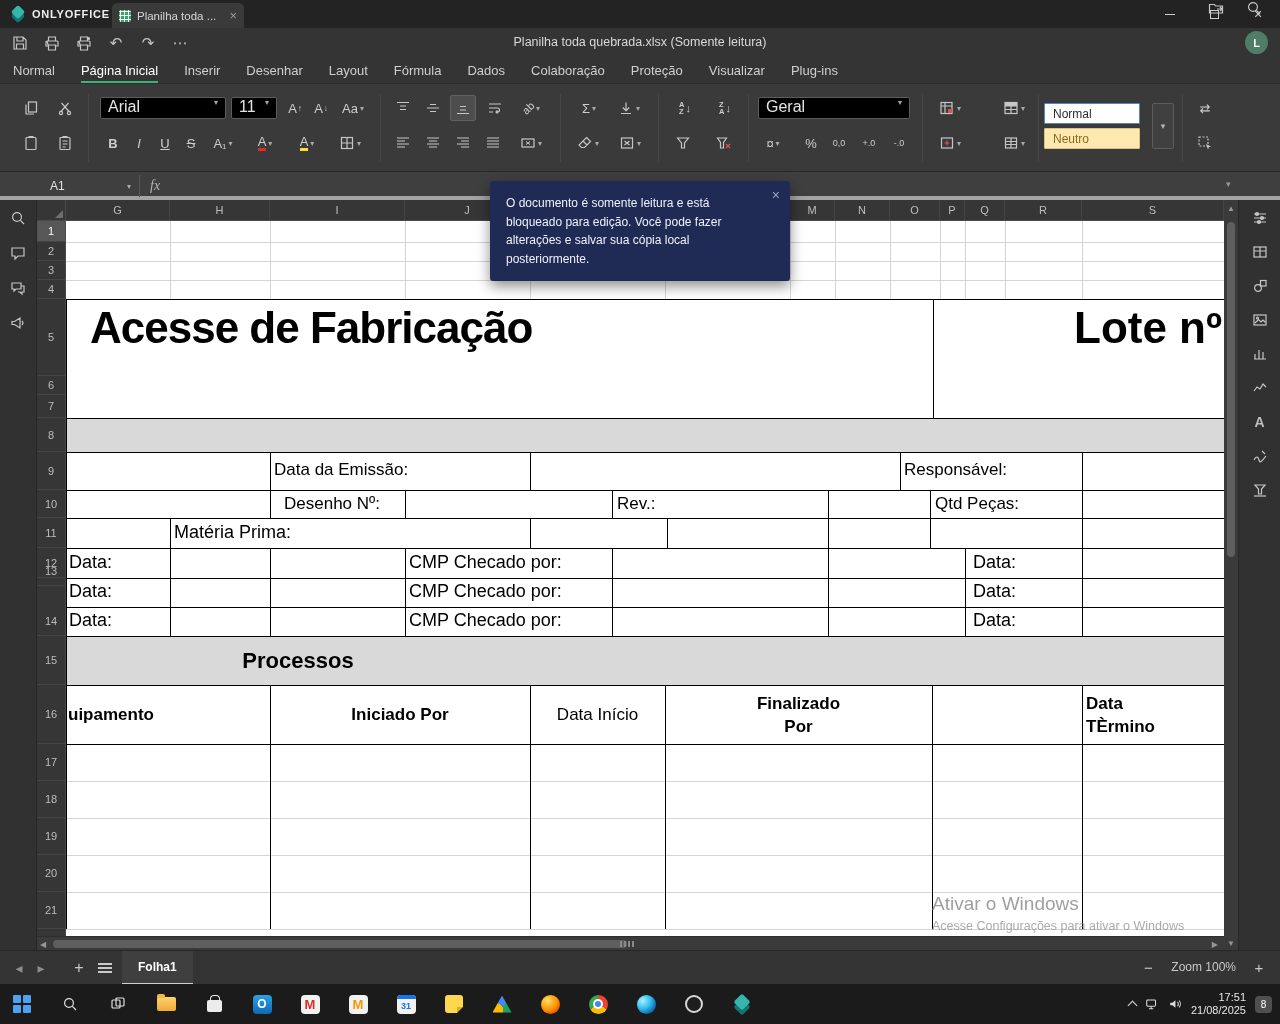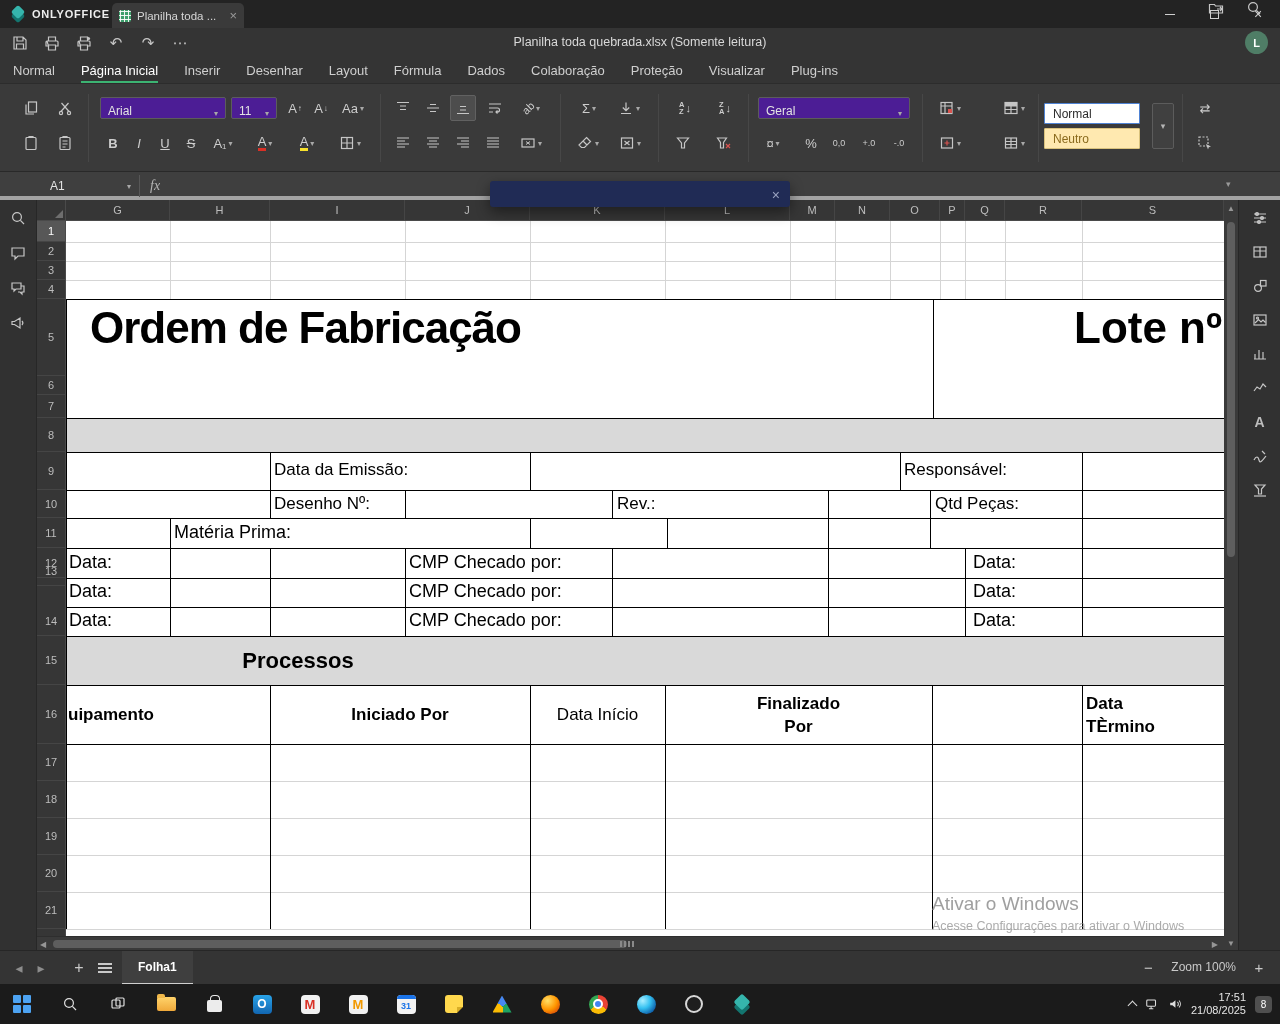--- a/index.html
+++ b/index.html
@@ -31,21 +31,21 @@
   #avatar{position:absolute;right:12px;top:31px;width:23px;height:23px;border-radius:50%;background:#4f7d66;color:#fff;font-size:11px;font-weight:bold;display:flex;align-items:center;justify-content:center}
   
   #menubar{left:0;top:58px;width:1280px;height:26px;background:#343434;display:flex;align-items:stretch;border-bottom:1px solid #2c2c2c}
   .mtab{display:flex;align-items:center;margin:0 13px;font-size:13px;color:#cfcfcf;border-bottom:2px solid transparent;padding-top:2px;white-space:nowrap}
   .mtab.active{color:#fff;border-bottom-color:#3cb372}
   
   #toolbar{left:0;top:84px;width:1280px;height:88px;background:#3a3a3a;border-bottom:1px solid #292929}
   .tb{position:absolute;width:26px;height:26px;display:flex;align-items:center;justify-content:center;color:#cdcdcd;font-size:13px;border-radius:2px}
   .tb.pressed{background:#4d4d4d;border:1px solid #616161}
   .caret::after{content:"▾";font-size:8px;color:#a8a8a8;margin-left:2px}
-  .tbsel{position:absolute;height:22px;background:#4c1d95;border:1px solid #5c5c5c;border-radius:2px;display:flex;align-items:flex-end;padding:0 7px;font-size:12px;color:#e3e3e3}
+  .tbsel{position:absolute;height:22px;background:#000000;border:1px solid #5c5c5c;border-radius:2px;display:flex;align-items:flex-start;padding:0 7px;font-size:16px;color:#e3e3e3}
   .tbsel .sp{flex:1}
   .tbsel::after{content:"▾";font-size:8px;color:#a8a8a8;margin-left:6px}
   .vsep{position:absolute;top:10px;height:68px;width:1px;background:#474747}
   .chip{position:absolute;width:96px;height:21px;display:flex;align-items:center;padding:0 8px;font-size:12px;border-radius:1px}
   .chip.normal{background:#fff;color:#2b2b2b;border:1px solid #4f83d4}
   .chip.neutral{background:#ffe9b0;color:#8a6a1d;border:1px solid #d9c27d}
   .gallery{position:absolute;width:22px;height:46px;background:#404040;border:1px solid #5c5c5c;border-radius:2px;display:flex;align-items:center;justify-content:center;color:#b5b5b5;font-size:9px}
   .bold{font-weight:bold}.ital{font-style:italic}.unline{text-decoration:underline}.strike{text-decoration:line-through}
   .fcolor{border-bottom:3px solid #d93025;line-height:1;padding-bottom:0}
   .hcolor{border-bottom:3px solid #f7e12c;line-height:1;padding-bottom:0}
@@ -649,25 +649,25 @@
     <i class="vl" style="left:546px;top:327px;height:88px"></i>
     <i class="vl" style="left:762px;top:327px;height:88px"></i>
     <i class="vl" style="left:899px;top:327px;height:88px"></i>
     <i class="vl" style="left:1016px;top:327px;height:88px"></i>
     <i class="vl" style="left:204px;top:464px;height:244px"></i>
     <i class="vl" style="left:464px;top:464px;height:244px"></i>
     <i class="vl" style="left:599px;top:464px;height:244px"></i>
     <i class="vl" style="left:866px;top:464px;height:244px"></i>
     <i class="vl" style="left:1016px;top:464px;height:244px"></i>
 
-    <span class="cl" style="left:24px;top:82px;font-size:44px;font-weight:bold;letter-spacing:-1px">Ordem de Fabricação</span>
+    <span class="cl" style="left:24px;top:82px;font-size:44px;font-weight:bold;letter-spacing:-1px">Acesse de Fabricação</span>
     <span class="cl" style="left:1008px;top:82px;font-size:44px;font-weight:bold">Lote nº</span>
     <span class="cl" style="left:208px;top:239px">Data da Emissão:</span>
     <span class="cl" style="left:838px;top:239px">Responsável:</span>
-    <span class="cl" style="left:208px;top:273px">Desenho Nº:</span>
+    <span class="cl" style="left:218px;top:273px">Desenho Nº:</span>
     <span class="cl" style="left:551px;top:273px">Rev.:</span>
     <span class="cl" style="left:869px;top:273px">Qtd Peças:</span>
     <span class="cl" style="left:108px;top:301px;font-size:18px">Matéria Prima:</span>
     <span class="cl" style="left:3px;top:331px;font-size:18px">Data:</span>
     <span class="cl" style="left:343px;top:331px;font-size:18px">CMP Checado por:</span>
     <span class="cl" style="left:907px;top:331px;font-size:18px">Data:</span>
     <span class="cl" style="left:3px;top:360px;font-size:18px">Data:</span>
     <span class="cl" style="left:343px;top:360px;font-size:18px">CMP Checado por:</span>
     <span class="cl" style="left:907px;top:360px;font-size:18px">Data:</span>
     <span class="cl" style="left:3px;top:389px;font-size:18px">Data:</span>
@@ -695,20 +695,21 @@
     <span style="position:absolute;left:3px;top:3px;color:#969696;font-size:8px">◀</span>
     <div id="hthumb"></div>
     <i id="hgrip"></i>
     <span style="position:absolute;right:6px;top:3px;color:#969696;font-size:8px">▶</span>
   </div>
   <div class="r" id="dncorner">
       <span>▼</span>
     </div>
 
   <div class="r" id="notif">
+    <span>O documento é somente leitura e está bloqueado para edição. Você pode fazer alterações e salvar sua cópia local posteriormente.</span>
     <span id="notifclose">×</span>
   </div>
 
   <div class="r" id="wm">
     <div class="l1">Ativar o Windows</div>
     <div class="l2">Acesse Configurações para ativar o Windows</div>
   </div>
 
   <div class="r" id="statusbar">
     <div class="sbtn" style="margin-left:8px">

